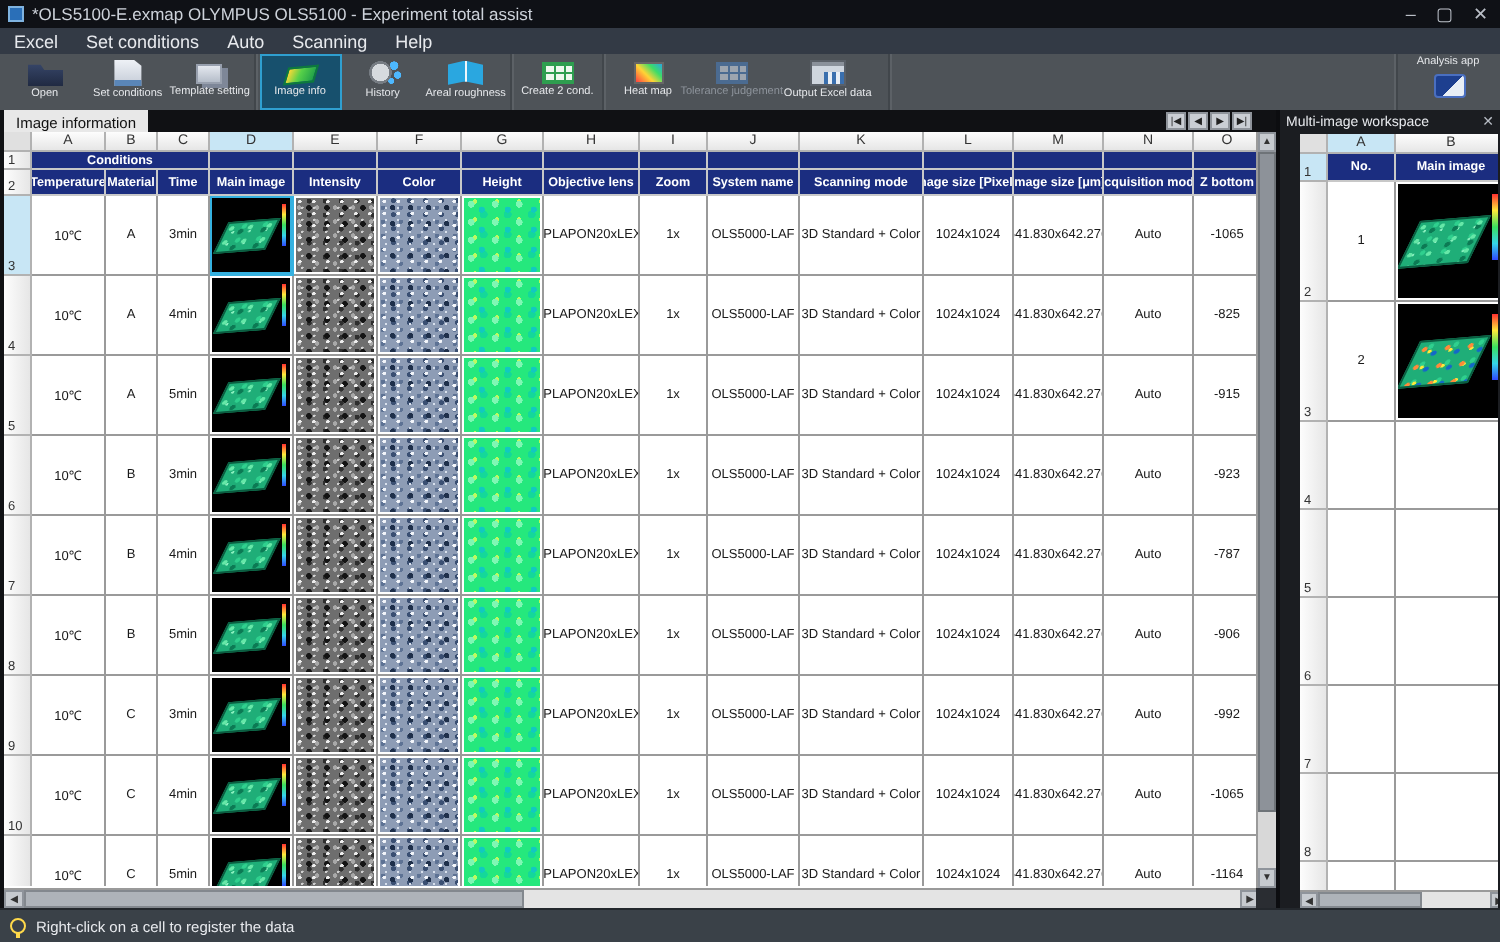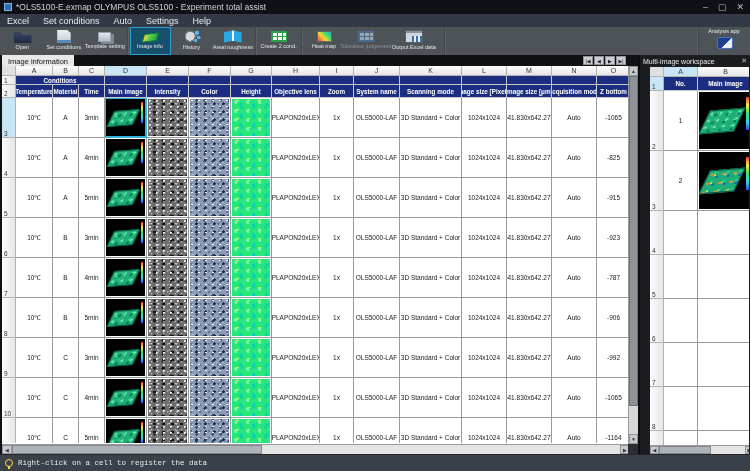--- a/index.html
+++ b/index.html
@@ -148,40 +148,40 @@
     background-image:radial-gradient(circle at 30% 40%,#ff8a3a 0 13%,transparent 14%),
       radial-gradient(circle at 62% 60%,#ffe93a 0 12%,transparent 13%),
       radial-gradient(circle at 48% 25%,#2fd08e 0 14%,transparent 15%),
       radial-gradient(circle at 80% 75%,#1468c8 0 12%,transparent 13%);
     background-size:11px 9px,10px 8px,12px 9px,11px 8px; }
 
   
   .statusbar { height:17px; background:#3a4148; display:flex; align-items:center; padding:0 5px; border-top:1px solid #23272c; }
   .bulb { width:8px; height:8px; border:1px solid #ffd94a; border-radius:50%; position:relative; margin-right:5px; flex:none; }
   .bulb::after { content:""; position:absolute; left:2px; bottom:-3px; width:2px; height:3px; background:#ffd94a; }
-  .status-text { color:#e8eaee; font-size:7.5px;font-family:Liberation Mono, monospace; }
+  .status-text { color:#e8eaee; font-size:7.5px; }
 </style>
 </head>
 <body>
 
 <div class="titlebar">
   <span class="app-ico"></span>
   <span class="title-text">*OLS5100-E.exmap OLYMPUS OLS5100 - Experiment total assist</span>
   <span class="win-controls">
     <span>–</span>
     <span>▢</span>
     <span>✕</span>
   </span>
 </div>
 
 <div class="menubar">
   <span class="menu-item">Excel</span>
   <span class="menu-item">Set conditions</span>
   <span class="menu-item">Auto</span>
-  <span class="menu-item">Settings</span>
+  <span class="menu-item">Scanning</span>
   <span class="menu-item">Help</span>
 </div>
 
 <div class="toolbar">
   <div class="tgroup">
     <div class="tbtn">
       <span class="ticon i-open"></span>
       <span class="tlabel">Open</span>
     </div>
     <div class="tbtn">

